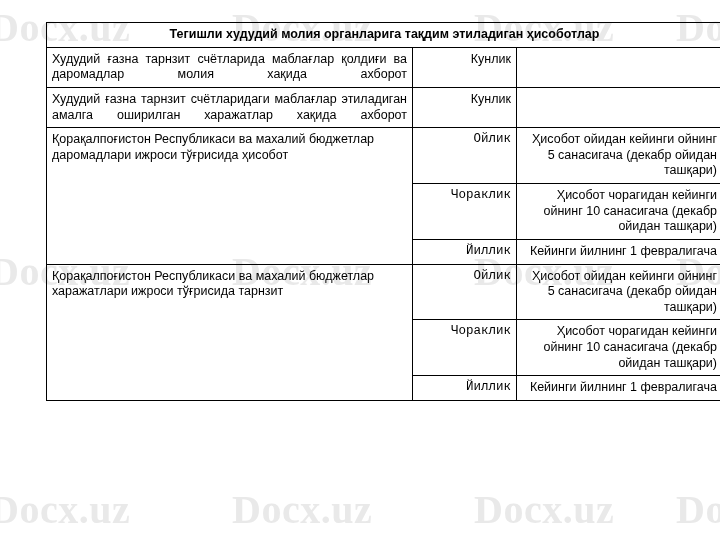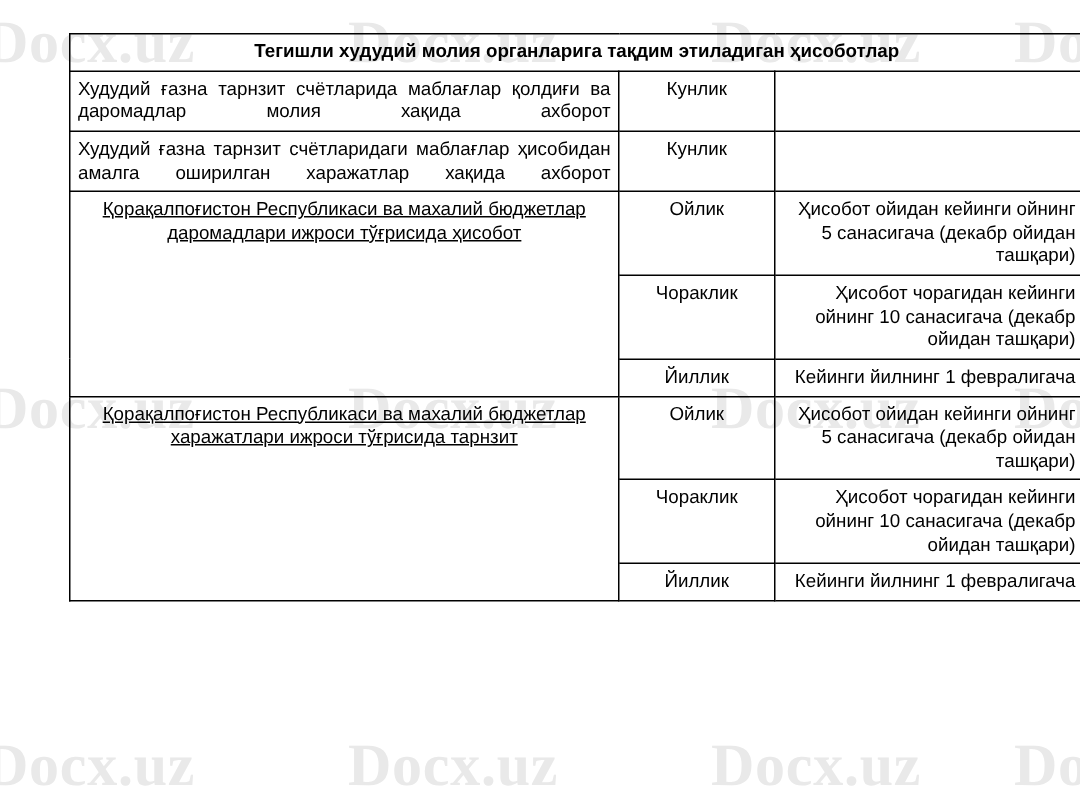--- a/index.html
+++ b/index.html
@@ -72,34 +72,33 @@
   .col-name   { width: 366px; }
   .col-period { width: 104px; }
   .col-term   { width: 206px; }
 
   .cell-name {
     text-align: justify;
     text-align-last: justify;
     hyphens: auto;
   }
   .cell-name-center {
-    text-align: center;
+    text-align: left;
     vertical-align: middle;
     padding: 6px 10px;
-    text-decoration: underline;
   }
   .cell-period {
-    text-align: center;
+    text-align: right;
   }
   .cell-term {
     text-align: right;
     vertical-align: middle;
   }
   .cell-empty { }
-  .mid { vertical-align: middle; }
+  .mid { vertical-align: middle; font-family: Liberation Mono, monospace; }
 </style>
 </head>
 <body>
 
 <div class="watermark-layer">
   <span class="wm wm-r1 wm-c1">Docx.uz</span>
   <span class="wm wm-r1 wm-c2">Docx.uz</span>
   <span class="wm wm-r1 wm-c3">Docx.uz</span>
   <span class="wm wm-r1 wm-c4">Doc</span>
 
@@ -126,21 +125,21 @@
         <td class="title-cell" colspan="3">Тегишли худудий молия органларига тақдим этиладиган ҳисоботлар</td>
       </tr>
 
       <tr>
         <td class="cell-name">Худудий ғазна тарнзит счётларида маблағлар қолдиғи ва даромадлар молия хақида ахборот</td>
         <td class="cell-period">Кунлик</td>
         <td class="cell-term cell-empty"></td>
       </tr>
 
       <tr>
-        <td class="cell-name">Худудий ғазна тарнзит счётларидаги маблағлар ҳисобидан амалга оширилган харажатлар хақида ахборот</td>
+        <td class="cell-name">Худудий ғазна тарнзит счётларидаги маблағлар этиладиган амалга оширилган харажатлар хақида ахборот</td>
         <td class="cell-period">Кунлик</td>
         <td class="cell-term cell-empty"></td>
       </tr>
 
       <tr>
         <td class="cell-name-center" rowspan="3">Қорақалпоғистон Республикаси ва махалий бюджетлар даромадлари ижроси тўғрисида ҳисобот</td>
         <td class="cell-period mid">Ойлик</td>
         <td class="cell-term">Ҳисобот ойидан кейинги ойнинг 5 санасигача (декабр ойидан ташқари)</td>
       </tr>
       <tr>

